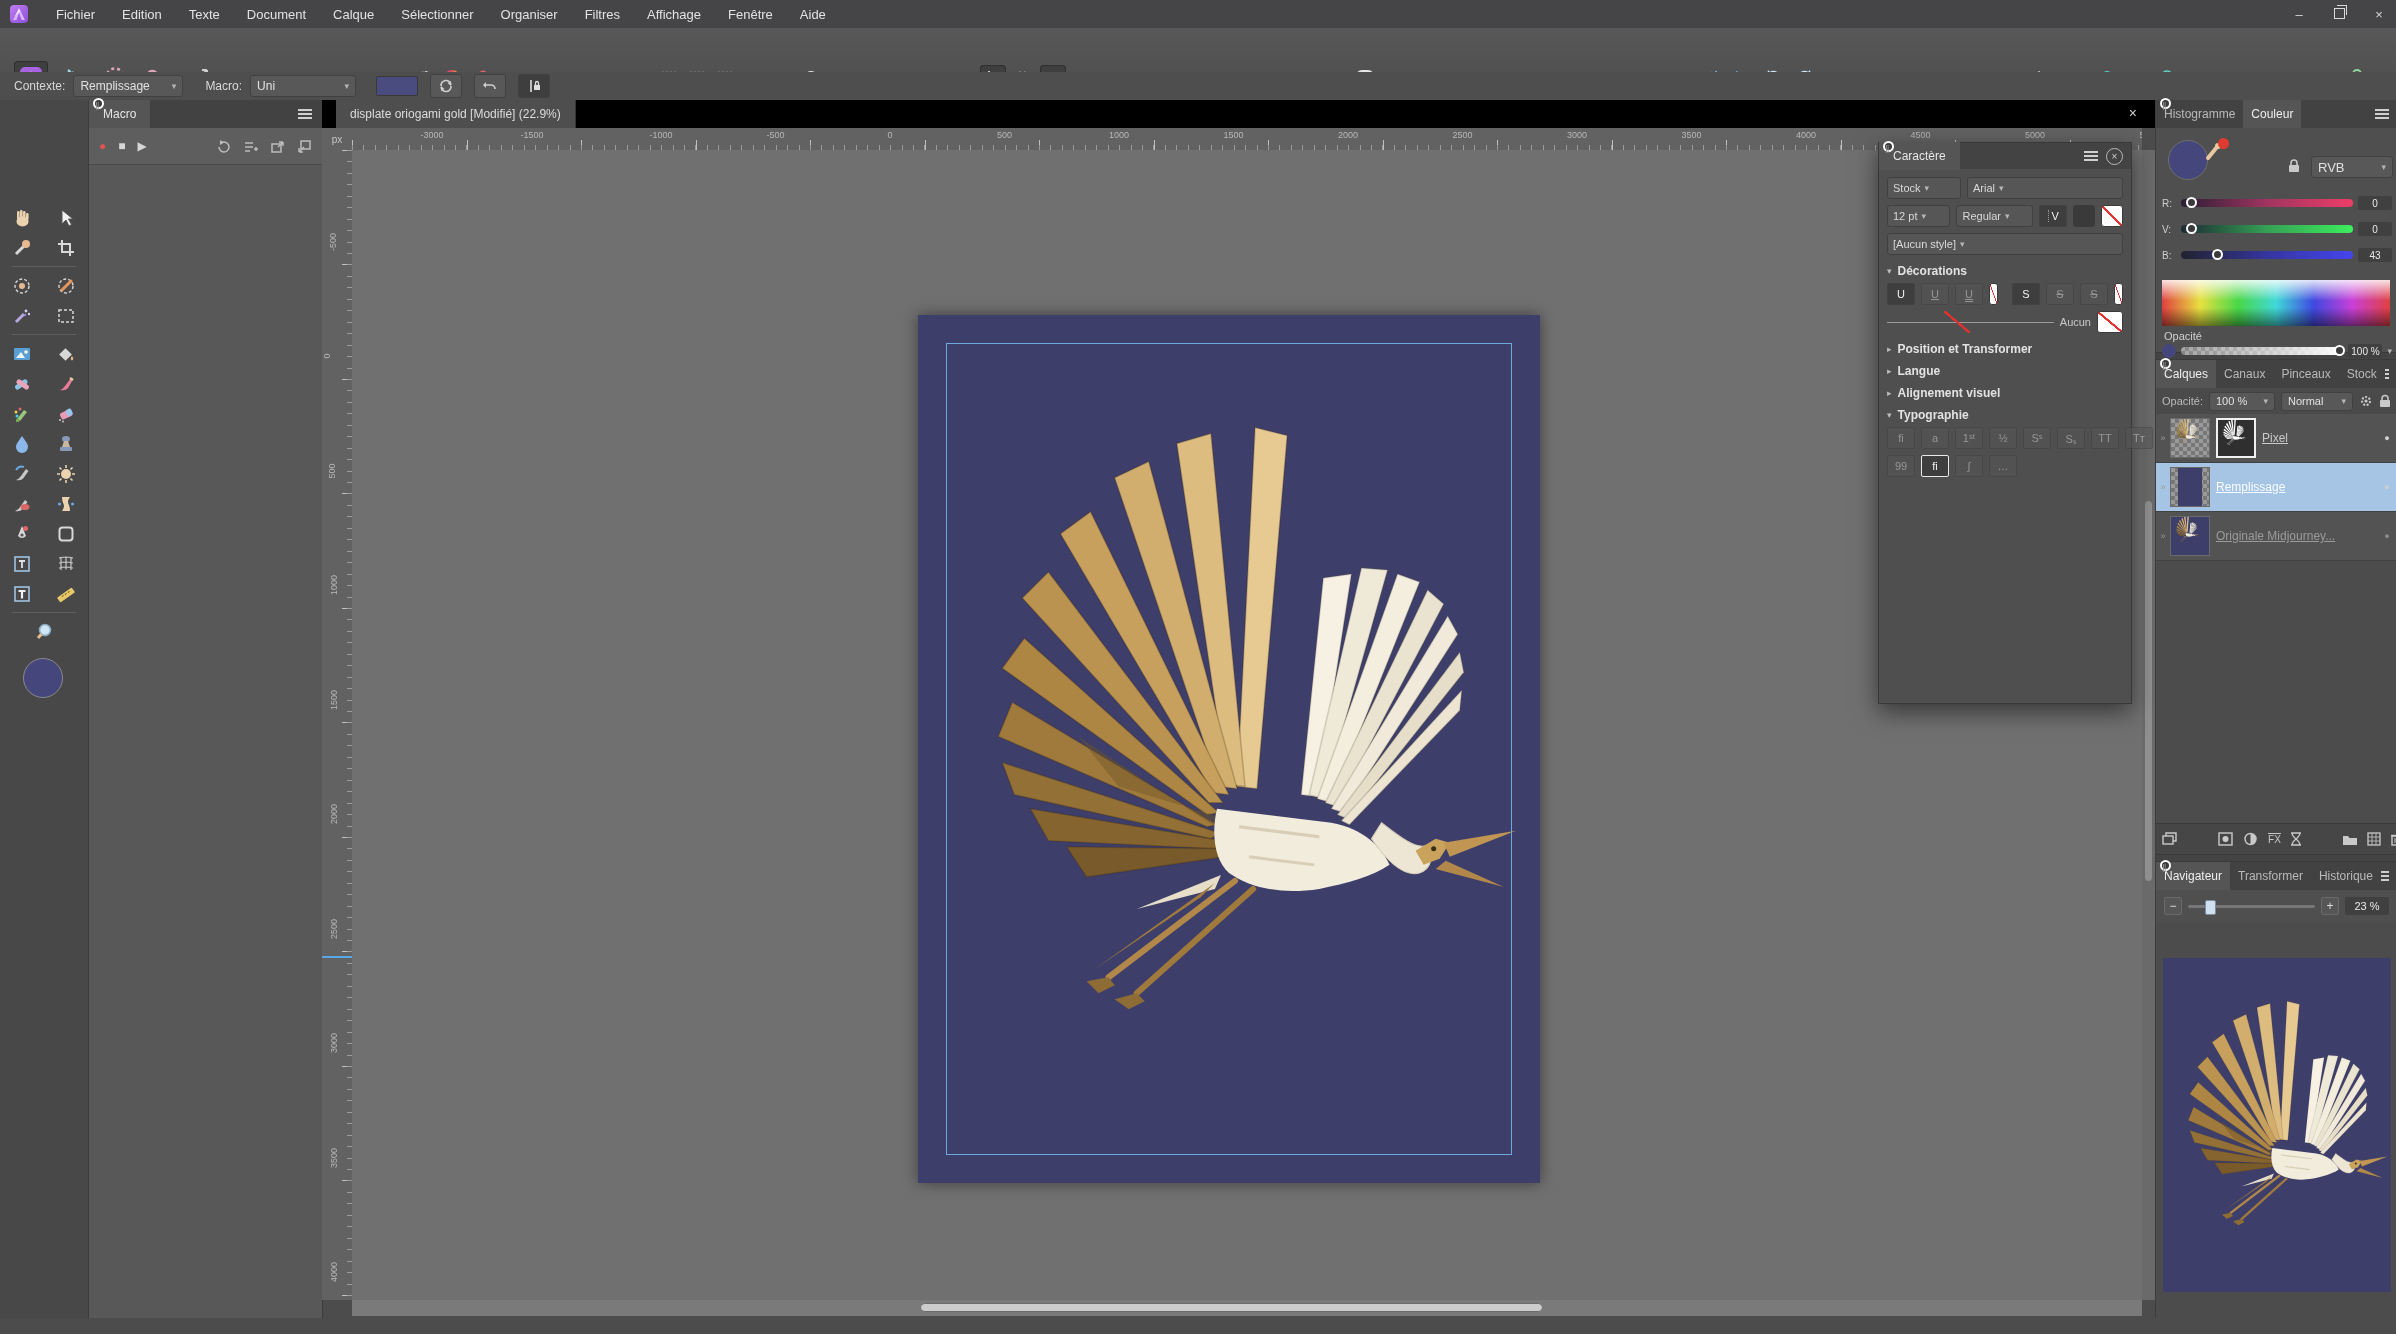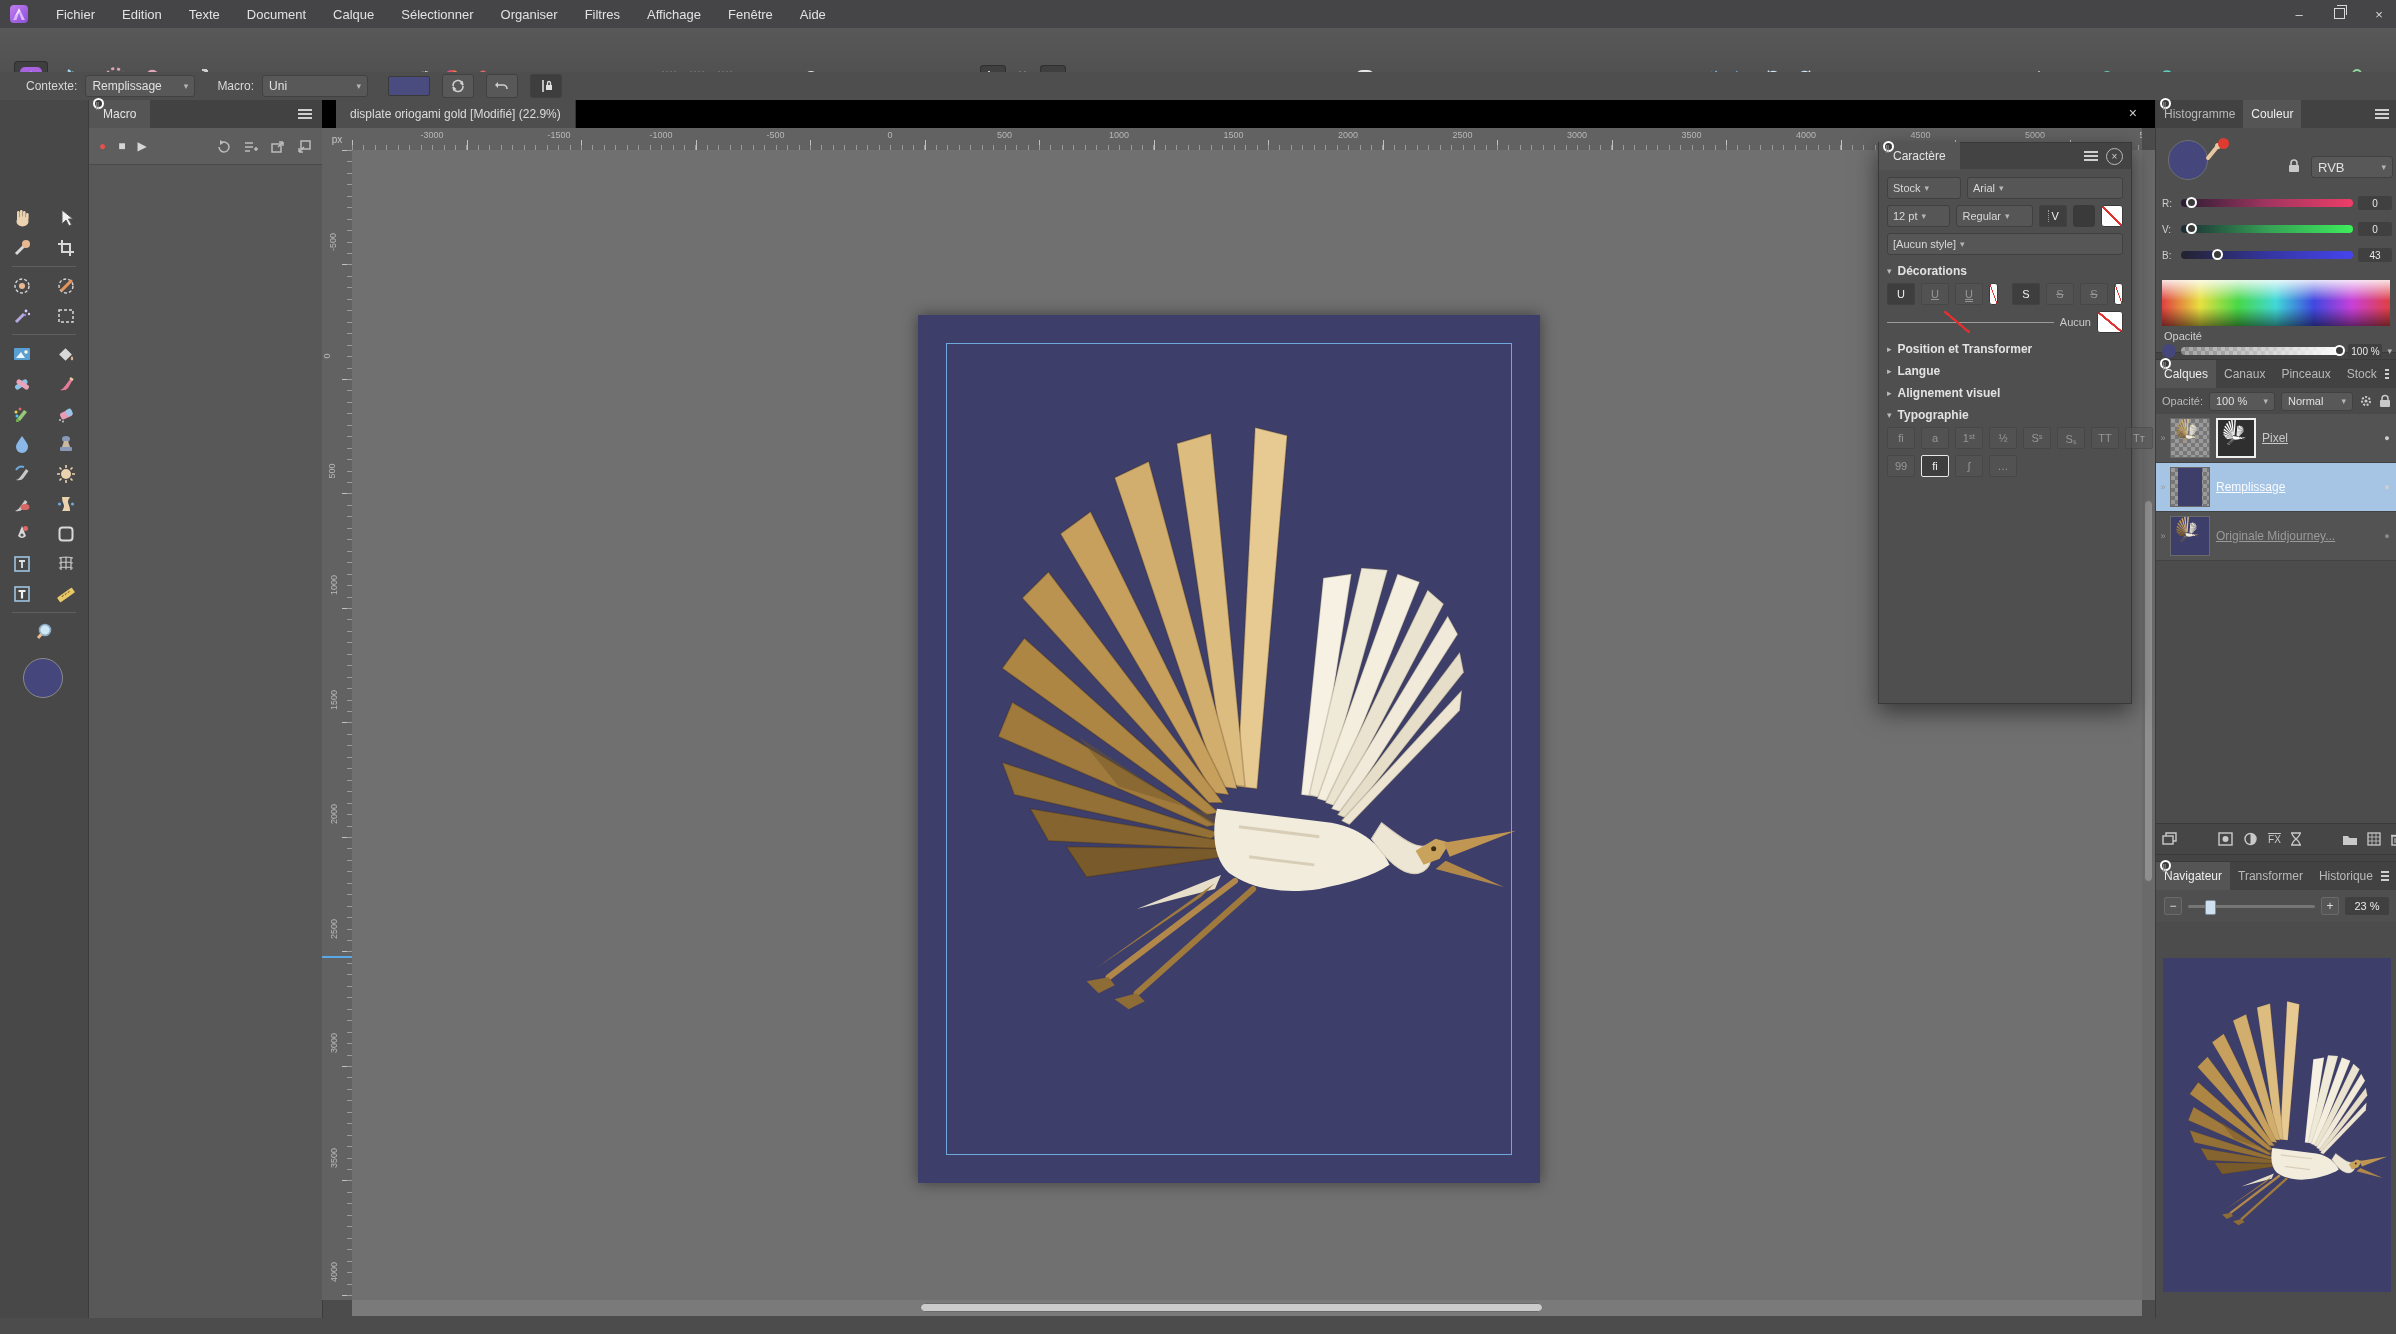--- a/index.html
+++ b/index.html
@@ -458,21 +458,21 @@
 
     <div class="tbtn" style="left:2340px">
       <svg width="22" height="22">
           <circle cx="11" cy="7" r="4" fill="none" stroke="#8fd49a" stroke-width="2"></circle>
           <path d="M3 20 c0-5 4-8 8-8 s8 3 8 8" fill="none" stroke="#8fd49a" stroke-width="2"></path>
         </svg>
     </div>
   </div>
 
   <div id="contextbar">
-    <span style="margin-left:26px">Contexte:</span>
+    <span style="margin-left:14px">Contexte:</span>
     <div class="ddl" style="width:96px;margin-left:8px">
       <span class="lbl">Remplissage</span>
       <span class="caret">▾</span>
     </div>
     <span style="margin-left:22px">Macro:</span>
     <div class="ddl" style="width:92px;margin-left:8px">
       <span class="lbl">Uni</span>
       <span class="caret">▾</span>
     </div>
     <div style="margin-left:20px;width:40px;height:18px;border:1px solid #393939;border-radius:2px;background:#4A4B7E"></div>
@@ -745,21 +745,21 @@
         <span>displate oriogami gold [Modifié] (22.9%)</span>
       </div>
     <span id="doc-close">×</span>
   </div>
 
   <div id="ruler-corner">
       <span>px</span>
     </div>
   <div id="hruler" class="ruler">
       <span class="rlabel" style="left: 80px;">-3000</span>
-      <span class="rlabel" style="left: 207px;">-1500</span>
+      <span class="rlabel" style="left: 180px;">-1500</span>
       <span class="rlabel" style="left: 309px;">-1000</span>
       <span class="rlabel" style="left: 423.5px;">-500</span>
       <span class="rlabel" style="left: 538px;">0</span>
       <span class="rlabel" style="left: 652.5px;">500</span>
       <span class="rlabel" style="left: 767px;">1000</span>
       <span class="rlabel" style="left: 881.5px;">1500</span>
       <span class="rlabel" style="left: 996px;">2000</span>
       <span class="rlabel" style="left: 1110.5px;">2500</span>
       <span class="rlabel" style="left: 1225px;">3000</span>
       <span class="rlabel" style="left: 1339.5px;">3500</span>

